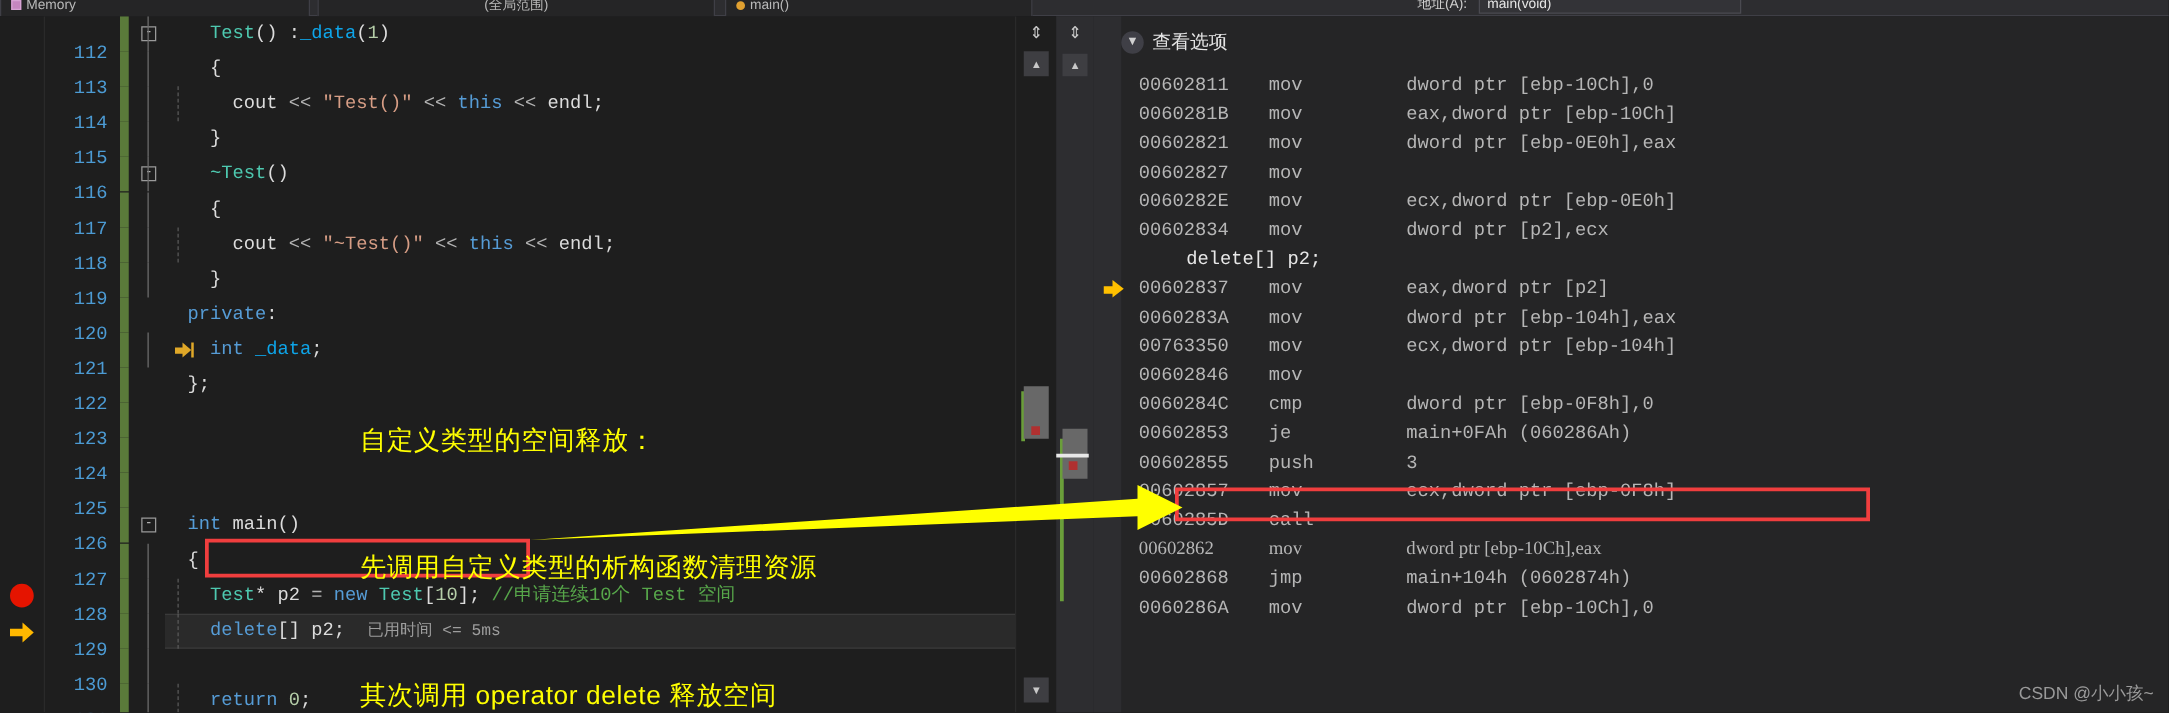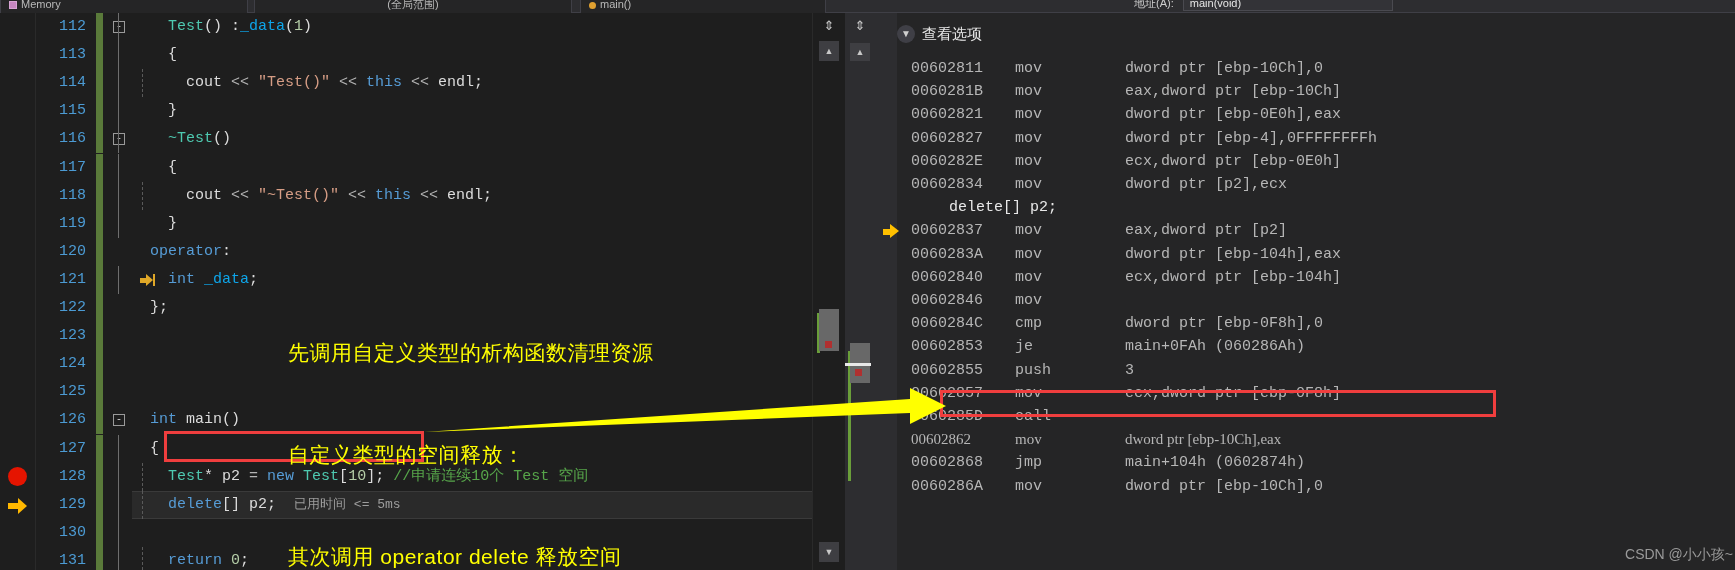--- a/index.html
+++ b/index.html
@@ -59,21 +59,21 @@
     position: absolute; left: 0; top: 0; width: 845px; height: 557px;
     font-family: "Liberation Mono", monospace;
     font-size: 15px;
   }
   .crow {
     position: relative; height: 28.1px; line-height: 28.1px;
     white-space: pre; font-size: 15px;
   }
   .lnum {
     position: absolute; left: 36px; width: 50px; text-align: right;
-    color: #4c9bd4; font-size: 15px;
+    color: #4c9bd4; font-size: 15px; margin-top: 16px;
   }
   .indicator-strip {
     position: absolute; left: 96px; width: 7px; top: 0; height: 28.1px;
   }
   .chg-green { background: #5a7a3a; }
   .fold {
     position: absolute; left: 113px; top: 8px;
     width: 12px; height: 12px; border: 1px solid #9a9a9a; color: #cfcfcf;
     font-size: 10px; line-height: 10px; text-align: center;
     font-family: "Liberation Mono", monospace;
@@ -217,21 +217,21 @@
     position: absolute; left: 940px; top: 390px; width: 556px; height: 27px;
     border: 3px solid #f03e3e; z-index: 25;
   }
 
   
   #yellow-arrow { position: absolute; left: 0; top: 0; width: 1735px; height: 570px;
      pointer-events: none; z-index: 35; }
 
   
   #watermark {
-    position: absolute; right: 2px; bottom: 6px;
+    position: absolute; right: 12px; bottom: 6px;
     color: #9a9a9a; font-size: 14px;
     font-family: "Liberation Sans", sans-serif;
   }
 </style>
 </head>
 <body>
 
 <div id="topbar">
   <div class="tabchip" id="tab-memory">
     <span class="sq"></span><span>Memory</span>
@@ -258,21 +258,21 @@
     </div>
   <div id="code-area">
       <div class="crow" style="position: absolute; left: 0px; top: 0px; width: 845px;"><span class="lnum">112</span><div class="indicator-strip chg-green"></div><div class="fold">-</div><div class="vguide vsolid" style="left: 118px;"></div><span class="ctext" style="left: 168px;"><span class="typ">Test</span><span class="pln">() :</span><span class="mem">_data</span><span class="pln">(</span><span class="num">1</span><span class="pln">)</span></span></div>
       <div class="crow" style="position: absolute; left: 0px; top: 28.1px; width: 845px;"><span class="lnum">113</span><div class="indicator-strip chg-green"></div><div class="vguide vsolid" style="left: 118px;"></div><span class="ctext" style="left: 168px;"><span class="pln">{</span></span></div>
       <div class="crow" style="position: absolute; left: 0px; top: 56.2px; width: 845px;"><span class="lnum">114</span><div class="indicator-strip chg-green"></div><div class="vguide vsolid" style="left: 118px;"></div><div class="vguide vdash" style="left: 142px;"></div><span class="ctext" style="left: 186px;"><span class="pln">cout</span><span class="op"> &lt;&lt; </span><span class="str">"Test()"</span><span class="op"> &lt;&lt; </span><span class="kw">this</span><span class="op"> &lt;&lt; </span><span class="pln">endl</span><span class="pln">;</span></span></div>
       <div class="crow" style="position: absolute; left: 0px; top: 84.3px; width: 845px;"><span class="lnum">115</span><div class="indicator-strip chg-green"></div><div class="vguide vsolid" style="left: 118px;"></div><span class="ctext" style="left: 168px;"><span class="pln">}</span></span></div>
       <div class="crow" style="position: absolute; left: 0px; top: 112.4px; width: 845px;"><span class="lnum">116</span><div class="indicator-strip chg-green"></div><div class="fold">-</div><div class="vguide vsolid" style="left: 118px;"></div><span class="ctext" style="left: 168px;"><span class="typ">~Test</span><span class="pln">()</span></span></div>
       <div class="crow" style="position: absolute; left: 0px; top: 140.5px; width: 845px;"><span class="lnum">117</span><div class="indicator-strip chg-green"></div><div class="vguide vsolid" style="left: 118px;"></div><span class="ctext" style="left: 168px;"><span class="pln">{</span></span></div>
       <div class="crow" style="position: absolute; left: 0px; top: 168.6px; width: 845px;"><span class="lnum">118</span><div class="indicator-strip chg-green"></div><div class="vguide vsolid" style="left: 118px;"></div><div class="vguide vdash" style="left: 142px;"></div><span class="ctext" style="left: 186px;"><span class="pln">cout</span><span class="op"> &lt;&lt; </span><span class="str">"~Test()"</span><span class="op"> &lt;&lt; </span><span class="kw">this</span><span class="op"> &lt;&lt; </span><span class="pln">endl</span><span class="pln">;</span></span></div>
       <div class="crow" style="position: absolute; left: 0px; top: 196.7px; width: 845px;"><span class="lnum">119</span><div class="indicator-strip chg-green"></div><div class="vguide vsolid" style="left: 118px;"></div><span class="ctext" style="left: 168px;"><span class="pln">}</span></span></div>
-      <div class="crow" style="position: absolute; left: 0px; top: 224.8px; width: 845px;"><span class="lnum">120</span><div class="indicator-strip chg-green"></div><span class="ctext" style="left: 150px;"><span class="kw">operator</span><span class="pln">:</span></span></div>
+      <div class="crow" style="position: absolute; left: 0px; top: 224.8px; width: 845px;"><span class="lnum">120</span><div class="indicator-strip chg-green"></div><span class="ctext" style="left: 150px;"><span class="kw">private</span><span class="pln">:</span></span></div>
       <div class="crow" style="position: absolute; left: 0px; top: 252.9px; width: 845px;"><span class="lnum">121</span><div class="indicator-strip chg-green"></div><div class="vguide vsolid" style="left: 118px;"></div><div class="field-arrow" style="left: 140px; top: 7px;"><div class="stem"></div><div class="head"></div><div class="bar"></div></div><span class="ctext" style="left: 168px;"><span class="kw">int</span><span class="pln"> </span><span class="mem">_data</span><span class="pln">;</span></span></div>
       <div class="crow" style="position: absolute; left: 0px; top: 281px; width: 845px;"><span class="lnum">122</span><div class="indicator-strip chg-green"></div><span class="ctext" style="left: 150px;"><span class="pln">};</span></span></div>
       <div class="crow" style="position: absolute; left: 0px; top: 309.1px; width: 845px;"><span class="lnum">123</span><div class="indicator-strip chg-green"></div><span class="ctext" style="left: 150px;"></span></div>
       <div class="crow" style="position: absolute; left: 0px; top: 337.2px; width: 845px;"><span class="lnum">124</span><div class="indicator-strip chg-green"></div><span class="ctext" style="left: 150px;"></span></div>
       <div class="crow" style="position: absolute; left: 0px; top: 365.3px; width: 845px;"><span class="lnum">125</span><div class="indicator-strip chg-green"></div><span class="ctext" style="left: 150px;"></span></div>
       <div class="crow" style="position: absolute; left: 0px; top: 393.4px; width: 845px;"><span class="lnum">126</span><div class="indicator-strip chg-green"></div><div class="fold">-</div><span class="ctext" style="left: 150px;"><span class="kw">int</span><span class="pln"> main()</span></span></div>
       <div class="crow" style="position: absolute; left: 0px; top: 421.5px; width: 845px;"><span class="lnum">127</span><div class="indicator-strip chg-green"></div><div class="vguide vsolid" style="left: 118px;"></div><span class="ctext" style="left: 150px;"><span class="pln">{</span></span></div>
       <div class="crow" style="position: absolute; left: 0px; top: 449.6px; width: 845px;"><span class="lnum">128</span><div class="indicator-strip chg-green"></div><div class="vguide vsolid" style="left: 118px;"></div><div class="vguide vdash" style="left: 142px;"></div><span class="ctext" style="left: 168px;"><span class="typ">Test</span><span class="pln">* p2 </span><span class="op">=</span><span class="pln"> </span><span class="kw">new</span><span class="pln"> </span><span class="typ">Test</span><span class="pln">[</span><span class="num">10</span><span class="pln">]; </span><span class="com">//申请连续10个 Test 空间</span></span></div>
       <div class="crow" style="position: absolute; left: 0px; top: 477.7px; width: 845px;"><div class="sel-line" style="top: 0px;"></div><span class="lnum">129</span><div class="indicator-strip chg-green"></div><div class="vguide vsolid" style="left: 118px;"></div><div class="vguide vdash" style="left: 142px;"></div><span class="ctext" style="left: 168px;"><span class="kw">delete</span><span class="pln">[] p2;</span><span class="pln">  </span><span id="time-tip" class="" style="color: rgb(157, 157, 157); font-size: 13px;">已用时间 &lt;= 5ms</span></span></div>
       <div class="crow" style="position: absolute; left: 0px; top: 505.8px; width: 845px; padding-left: 24px;"><span class="lnum">130</span><div class="indicator-strip chg-green"></div><div class="vguide vsolid" style="left: 118px;"></div><span class="ctext" style="left: 168px;"></span></div>
@@ -285,22 +285,22 @@
     <div id="split-handle">⇕</div>
     <div class="sb-btn" id="sb-up">▲</div>
     <div id="sb-mark-green"></div>
     <div id="sb-thumb"></div>
     <div id="sb-mark-red"></div>
     <div class="sb-btn" id="sb-down">▼</div>
   </div>
 </div>
 
 <div id="annotation">
+  <div>自定义类型的空间释放：</div>
   <div>先调用自定义类型的析构函数清理资源</div>
-  <div>自定义类型的空间释放：</div>
   <div>其次调用 operator delete 释放空间</div>
 </div>
 
 <div id="disasm">
   <div id="disasm-scroll">
     <div id="dsb-split">⇕</div>
     <div id="dsb-up">▲</div>
     <div id="dsb-green"></div>
     <div id="dsb-track-thumb"></div>
     <div id="dsb-white"></div>
@@ -312,27 +312,27 @@
         <div class="head"></div>
       </div>
     </div>
   <div id="disasm-body">
     <div id="viewopts">
       <span class="chev">▼</span><span>查看选项</span>
     </div>
   <div class="drow" style="top: 44px;"><span class="daddr">00602811</span><span class="dmn">mov</span><span class="dops">dword ptr [ebp-10Ch],0</span></div>
       <div class="drow" style="top: 67.2px;"><span class="daddr">0060281B</span><span class="dmn">mov</span><span class="dops">eax,dword ptr [ebp-10Ch]</span></div>
       <div class="drow" style="top: 90.4px;"><span class="daddr">00602821</span><span class="dmn">mov</span><span class="dops">dword ptr [ebp-0E0h],eax</span></div>
-      <div class="drow" style="top: 113.6px;"><span class="daddr">00602827</span><span class="dmn">mov</span><span class="dops">dword ptr [ebp-4],0FFFFFFFFh</span></div>
+      <div class="drow" style="top: 113.6px;"><span class="daddr">00602827</span><span class="dmn">mov</span></div>
       <div class="drow" style="top: 136.8px;"><span class="daddr">0060282E</span><span class="dmn">mov</span><span class="dops">ecx,dword ptr [ebp-0E0h]</span></div>
       <div class="drow" style="top: 160px;"><span class="daddr">00602834</span><span class="dmn">mov</span><span class="dops">dword ptr [p2],ecx</span></div>
       <div class="drow" style="top: 183.2px;"><span class="dsrc">delete[] p2;</span></div>
       <div class="drow" style="top: 206.4px;"><span class="daddr">00602837</span><span class="dmn">mov</span><span class="dops">eax,dword ptr [p2]</span></div>
       <div class="drow" style="top: 229.6px;"><span class="daddr">0060283A</span><span class="dmn">mov</span><span class="dops">dword ptr [ebp-104h],eax</span></div>
-      <div class="drow" style="top: 252.8px;"><span class="daddr">00602840</span><span class="dmn">mov</span><span class="dops">ecx,dword ptr [ebp-104h]</span></div>
+      <div class="drow" style="top: 252.8px;"><span class="daddr">00763350</span><span class="dmn">mov</span><span class="dops">ecx,dword ptr [ebp-104h]</span></div>
       <div class="drow" style="top: 276px;"><span class="daddr">00602846</span><span class="dmn">mov</span></div>
       <div class="drow" style="top: 299.2px;"><span class="daddr">0060284C</span><span class="dmn">cmp</span><span class="dops">dword ptr [ebp-0F8h],0</span></div>
       <div class="drow" style="top: 322.4px;"><span class="daddr">00602853</span><span class="dmn">je</span><span class="dops">main+0FAh (060286Ah)</span></div>
       <div class="drow" style="top: 345.6px;"><span class="daddr">00602855</span><span class="dmn">push</span><span class="dops">3</span></div>
       <div class="drow" style="top: 368.8px;"><span class="daddr">00602857</span><span class="dmn">mov</span><span class="dops">ecx,dword ptr [ebp-0F8h]</span></div>
       <div class="drow" style="top: 392px;"><span class="daddr">0060285D</span><span class="dmn">call</span></div>
       <div class="drow" style="top: 415.2px; font-family: Liberation Serif, serif;"><span class="daddr">00602862</span><span class="dmn">mov</span><span class="dops">dword ptr [ebp-10Ch],eax</span></div>
       <div class="drow" style="top: 438.4px;"><span class="daddr">00602868</span><span class="dmn">jmp</span><span class="dops">main+104h (0602874h)</span></div>
       <div class="drow" style="top: 461.6px;"><span class="daddr">0060286A</span><span class="dmn">mov</span><span class="dops">dword ptr [ebp-10Ch],0</span></div>
     </div>

